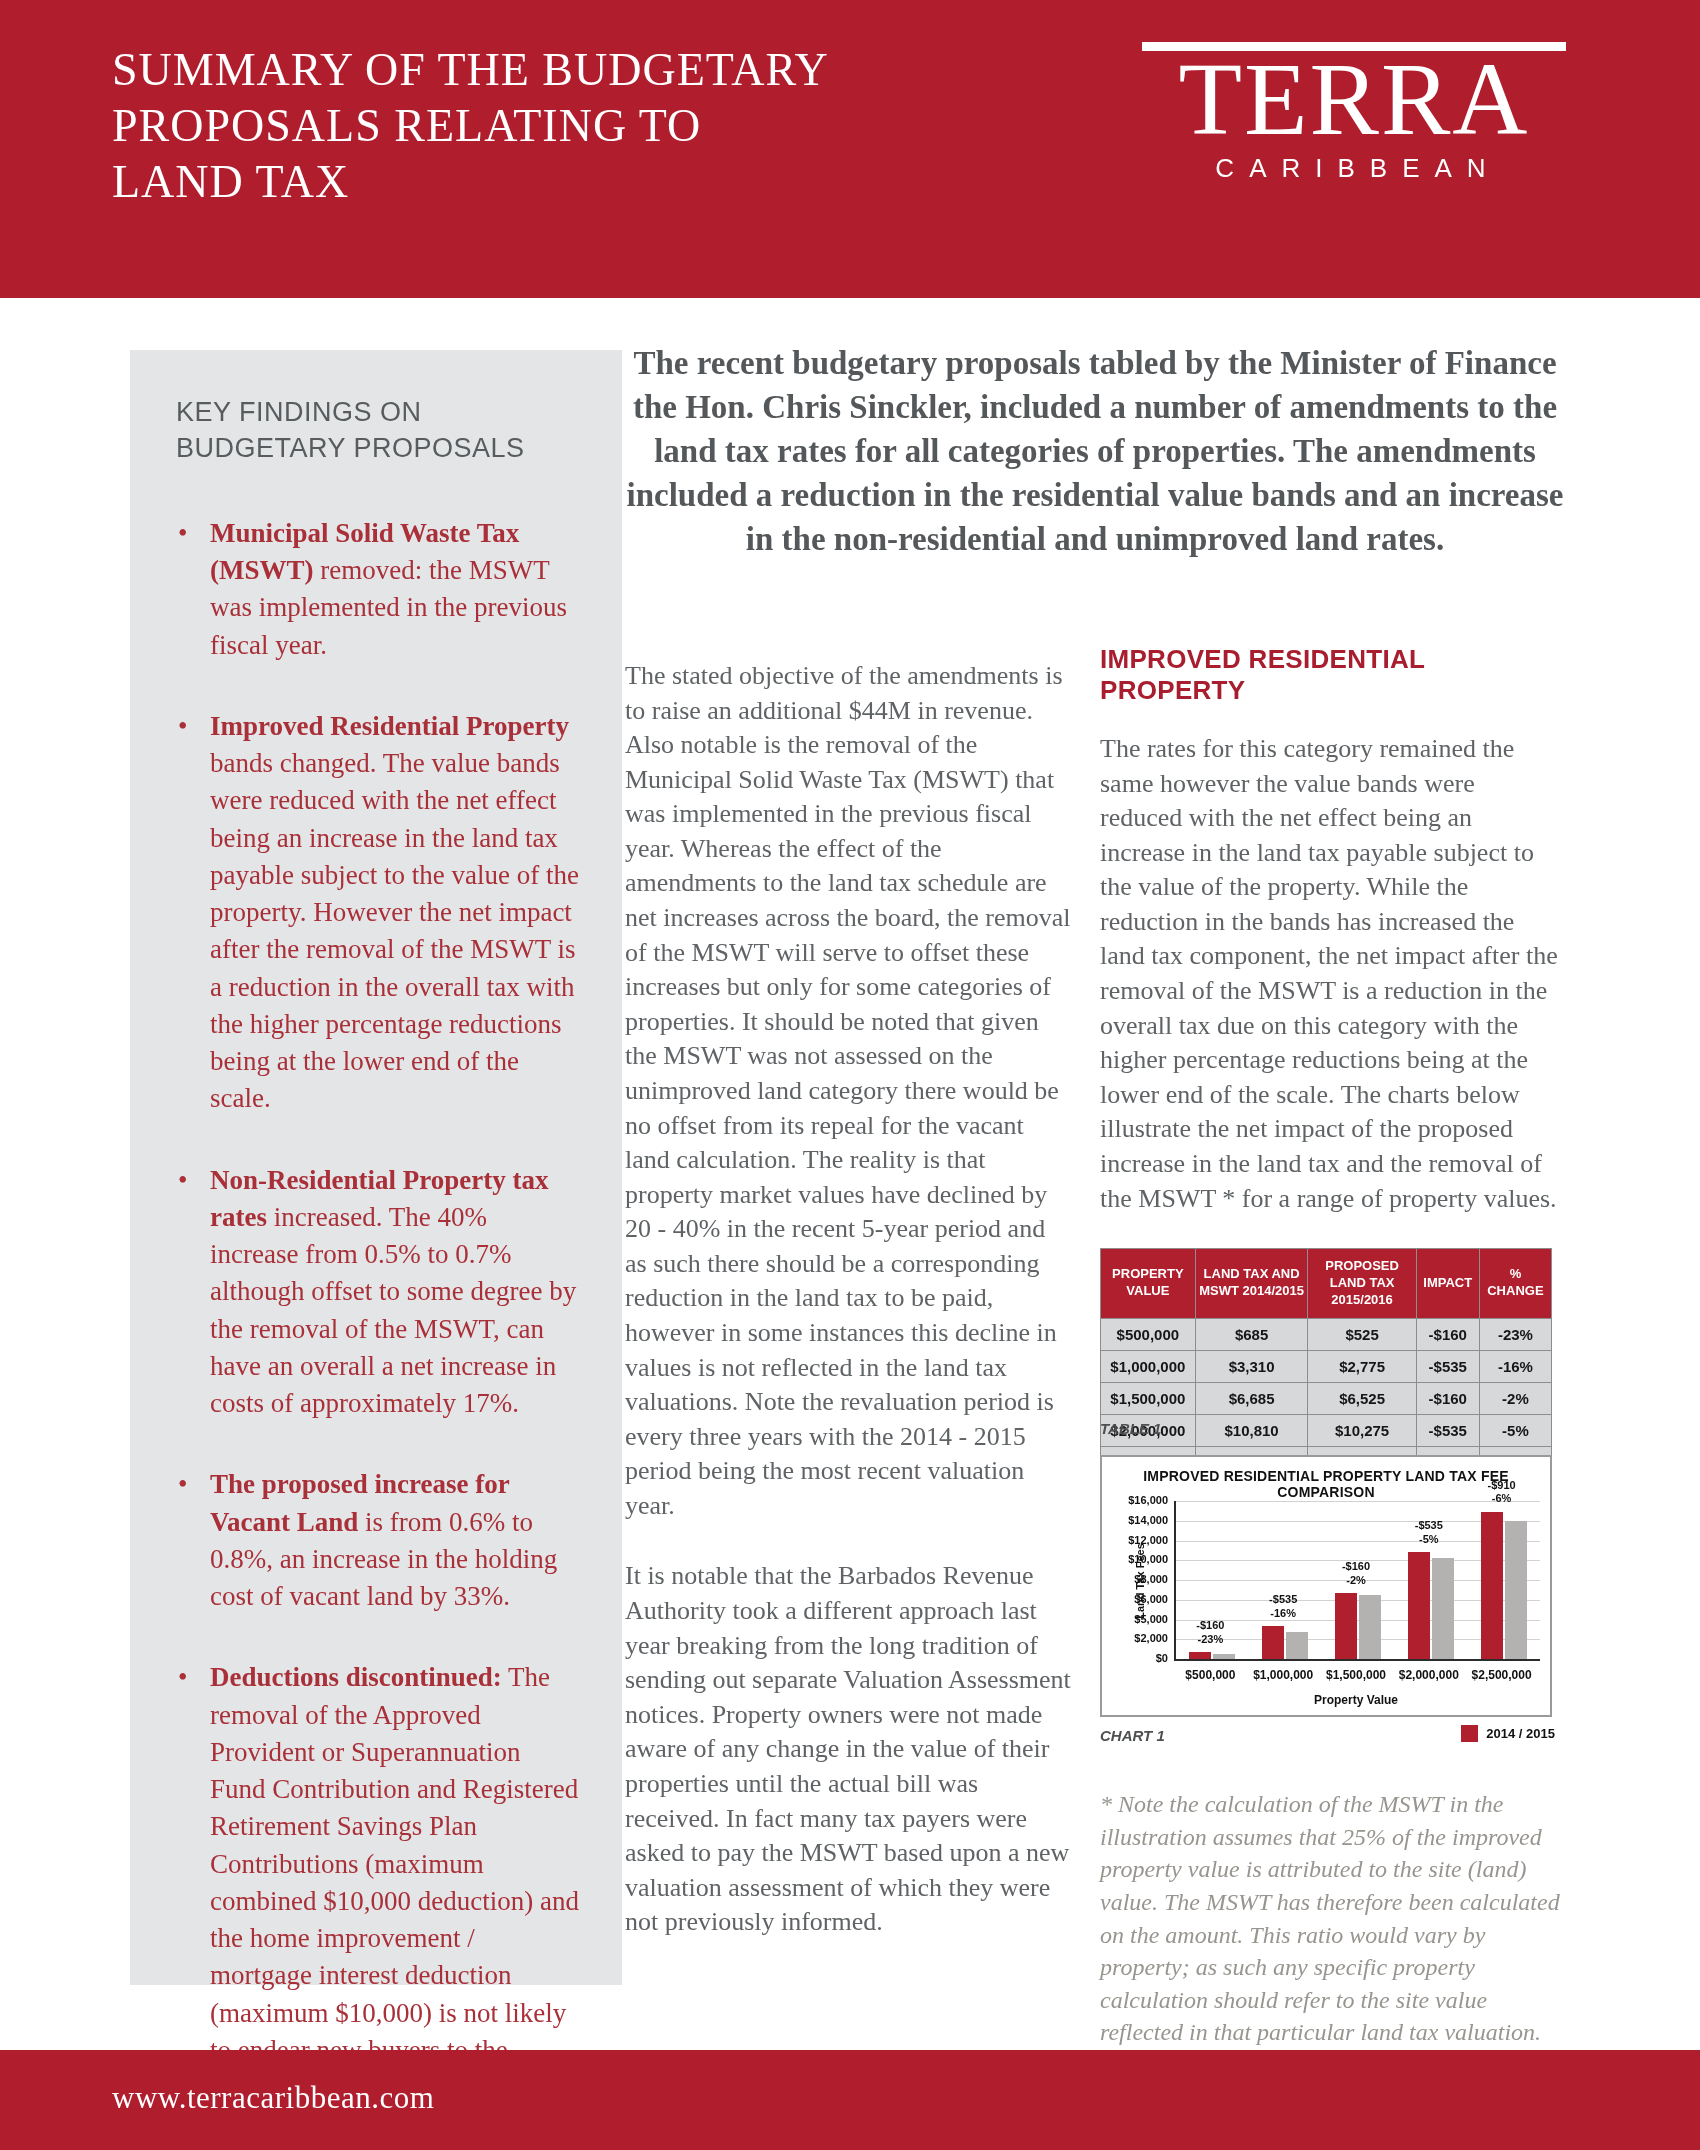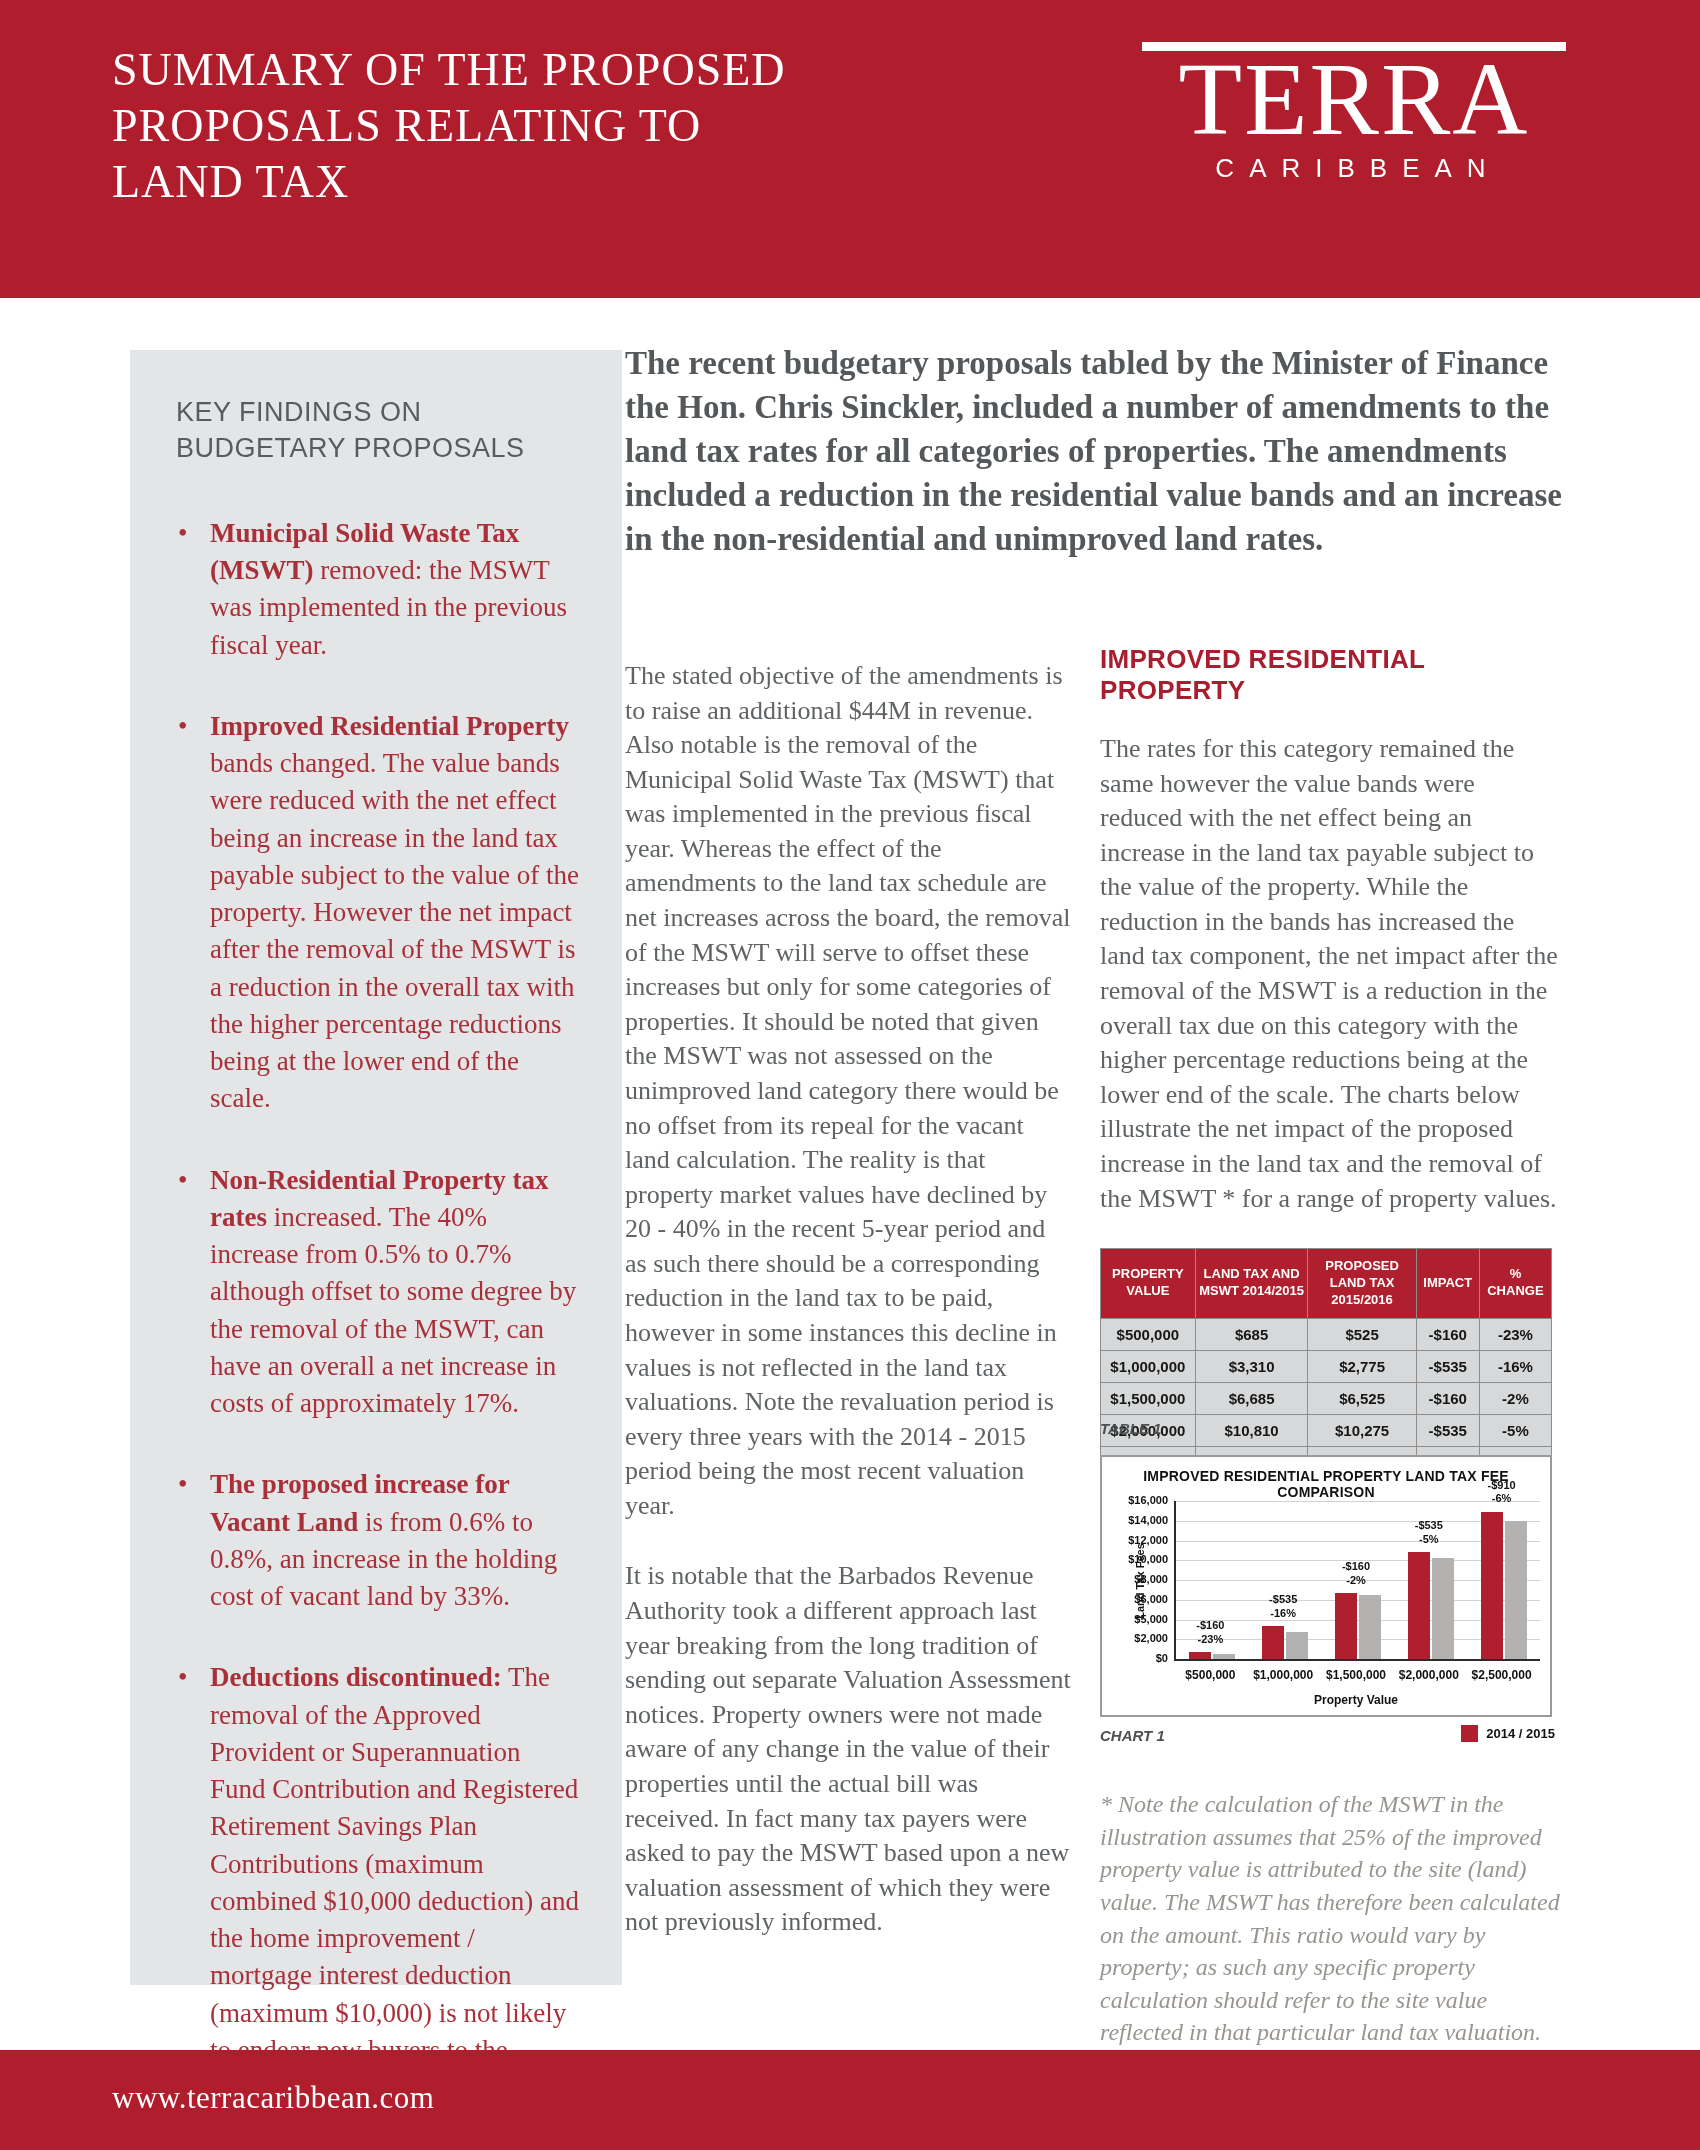--- a/index.html
+++ b/index.html
@@ -16,21 +16,21 @@
 
   
   .sidebar{left:130px;top:350px;width:492px;height:1635px;background:#E3E5E6;box-sizing:border-box;padding:44px 40px 30px 46px;}
   .sidebar-heading{color:#585C5E;font-family:"Liberation Sans",sans-serif;font-size:27px;line-height:1.35;letter-spacing:0.5px;font-weight:400;}
   .bullets{margin:48px 0 0 0;padding:0;list-style:none;}
   .bullets li{position:relative;color:#A93039;font-size:27px;line-height:1.38;margin-bottom:44px;padding-left:34px;}
   .bullets li .dot{position:absolute;left:2px;top:0px;font-size:27px;}
   .bullets li b{font-weight:700;}
 
   
-  .intro{left:625px;top:342px;width:940px;color:#54585A;font-size:33px;line-height:1.33;font-weight:700;}
+  .intro{left:625px;top:342px;width:940px;color:#54585A;font-size:33px;line-height:1.33;font-weight:700;text-align:center;}
 
   
   .col1{left:625px;top:644px;width:448px;color:#5F6365;font-size:26px;line-height:1.33;}
   .col1 p{margin:15px 0 36px 0;}
   .col2{left:1100px;top:644px;width:462px;}
   .col2-heading{color:#A81E2E;font-family:"Liberation Sans",sans-serif;font-size:26px;font-weight:700;letter-spacing:0.3px;}
   .col2-para{margin-top:26px;color:#5F6365;font-size:26px;line-height:1.33;}
 
   
   .datatable{left:1100px;top:1248px;width:452px;border-collapse:collapse;font-family:"Liberation Sans",sans-serif;}
@@ -58,21 +58,21 @@
 
   
   .footer{left:0;top:2050px;width:1700px;height:100px;background:#B01E2E;}
   .footer-url{position:absolute;left:112px;top:30px;color:#ffffff;font-size:31px;letter-spacing:0.5px;font-family:"Liberation Serif",serif;}
 </style>
 </head>
 <body>
 
 <div class="abs header">
   <div class="abs header-title">
-    <div>SUMMARY OF THE PROPOSED</div>
+    <div>SUMMARY OF THE BUDGETARY</div>
     <div>PROPOSALS RELATING TO</div>
     <div>LAND TAX</div>
   </div>
   <div class="abs logo">
     <div class="logo-bar"></div>
     <div class="logo-terra">TERRA</div>
     <div class="logo-sub">CARIBBEAN</div>
   </div>
 </div>
 

